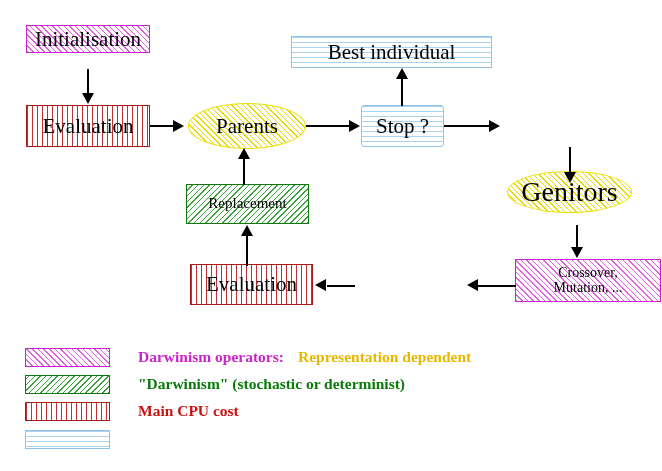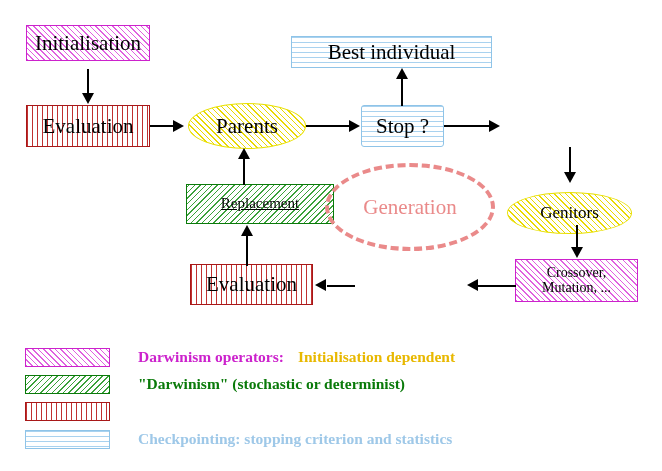--- a/index.html
+++ b/index.html
@@ -65,62 +65,59 @@
   .lg-swatch.blue{border-color:#8fc4e8;
     background-image:repeating-linear-gradient(180deg,#a9d2ef 0 1px,transparent 1px 5px);}
   .lg-text{margin-left:28px;font-size:15.5px;font-weight:bold;white-space:pre;}
   .lg-text2{font-size:15.5px;font-weight:bold;white-space:pre;}
 </style>
 </head>
 <body>
 
 <div id="canvas">
 
-  <div class="node box magenta" style="left:26px;top:25px;width:124px;height:36px;font-size:21px;">
+  <div class="node box magenta" style="left:26px;top:25px;width:124px;height:28px;font-size:21px;">
     <span class="lbl">Initialisation</span>
   </div>
 
   <div class="node box red" style="left:26px;top:105px;width:124px;height:42px;font-size:21px;">
     <span class="lbl">Evaluation</span>
   </div>
 
   <div class="node box blue" style="left:291px;top:36px;width:201px;height:32px;font-size:21px;">
     <span class="lbl">Best individual</span>
   </div>
 
   <div class="node ellipse yellow" style="left:188px;top:103px;width:118px;height:46px;font-size:21px;">
     <span class="lbl">Parents</span>
   </div>
 
   <div class="node box blue rounded" style="left:361px;top:105px;width:83px;height:42px;font-size:21px;">
     <span class="lbl">Stop ?</span>
   </div>
 
 
-  <div class="node ellipse yellow" style="left:507px;top:192px;width:125px;height:42px;font-size:17px;">
+  <div class="node ellipse yellow" style="left:507px;top:171px;width:125px;height:42px;font-size:28px;">
     <span class="lbl">Genitors</span>
   </div>
 
-  <div class="node box magenta" style="left:515px;top:259px;width:123px;height:43px;font-size:14px;">
+  <div class="node box magenta" style="left:515px;top:259px;width:146px;height:43px;font-size:14px;">
     <span class="lbl">Crossover,
 Mutation, ...</span>
   </div>
 
 
   <div class="node box red" style="left:190px;top:264px;width:123px;height:41px;font-size:21px;">
     <span class="lbl">Evaluation</span>
   </div>
 
-  <div class="node box green" style="left:186px;top:184px;width:148px;height:40px;font-size:15px;text-decoration:underline;">
+  <div class="node box green" style="left:186px;top:184px;width:123px;height:40px;font-size:15px;">
     <span class="lbl">Replacement</span>
   </div>
 
-  <div class="node ellipse dashed-red" style="left:325px;top:163px;width:170px;height:88px;font-size:21px;">
-    <span class="lbl">Generation</span>
-  </div>
 
   <div class="edge v" style="left:87px;top:69px;height:27px;"></div>
   <div class="arrow down" style="left:82px;top:93px;"></div>
 
   <div class="edge h" style="left:150px;top:125px;width:26px;"></div>
   <div class="arrow right" style="left:173px;top:120px;"></div>
 
   <div class="edge h" style="left:306px;top:125px;width:46px;"></div>
   <div class="arrow right" style="left:349px;top:120px;"></div>
 
@@ -146,32 +143,32 @@
   <div class="arrow up" style="left:241px;top:225px;"></div>
 
   <div class="edge v" style="left:243px;top:158px;height:27px;"></div>
   <div class="arrow up" style="left:238px;top:148px;"></div>
 
   <div id="legend">
 
     <div class="lg-row" style="top:6px;">
       <span class="lg-swatch magenta"></span>
       <span class="lg-text" style="color:#cc22cc;">Darwinism operators:</span>
-      <span class="lg-text2" style="color:#e8b800;margin-left:14px;">Initialisation dependent</span>
+      <span class="lg-text2" style="color:#e8b800;margin-left:14px;">Representation dependent</span>
     </div>
 
     <div class="lg-row" style="top:33px;">
       <span class="lg-swatch green"></span>
       <span class="lg-text" style="color:#0a7a0a;">"Darwinism" (stochastic or determinist)</span>
     </div>
 
     <div class="lg-row" style="top:60px;">
       <span class="lg-swatch red"></span>
+      <span class="lg-text" style="color:#cc1111;">Main CPU cost</span>
     </div>
 
     <div class="lg-row" style="top:88px;">
       <span class="lg-swatch blue"></span>
-      <span class="lg-text" style="color:#9ec8e8;">Checkpointing: stopping criterion and statistics</span>
     </div>
 
   </div>
 
 </div>
 
 </body></html>

